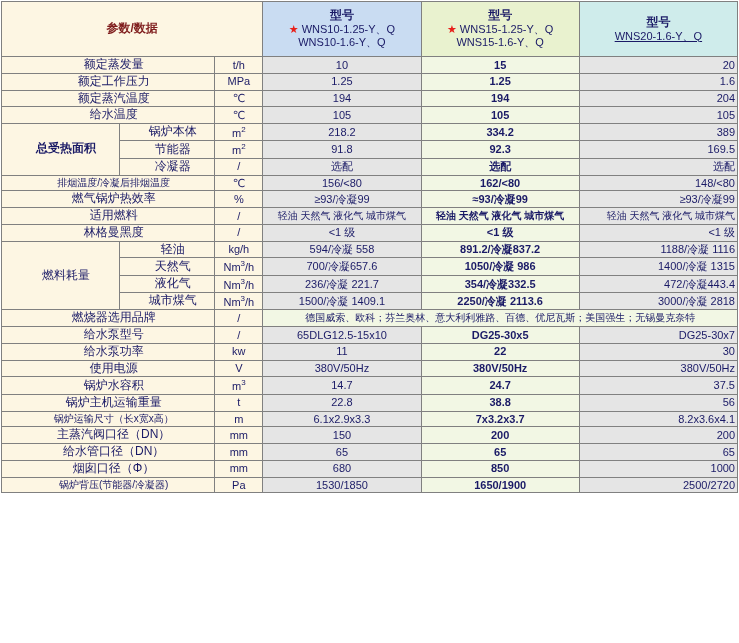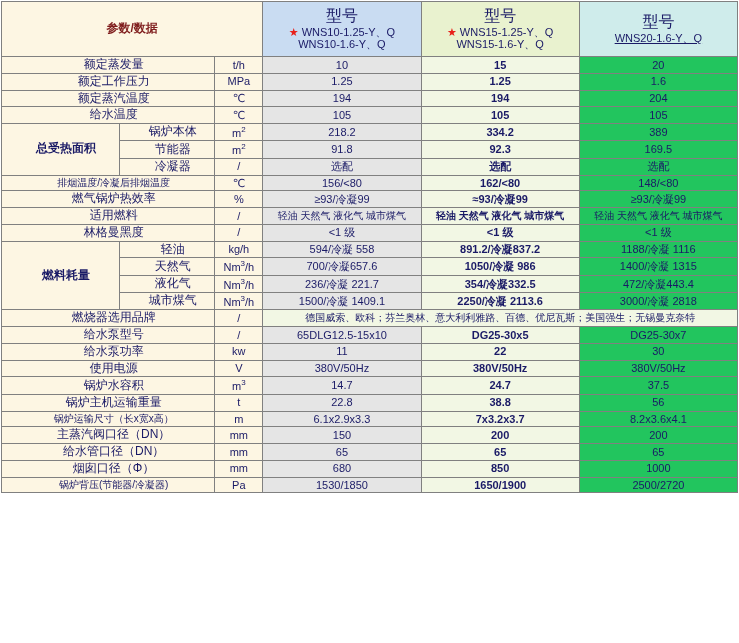--- a/index.html
+++ b/index.html
@@ -22,25 +22,25 @@
   col.c2{width:48px;}
   col.c3{width:158px;}
   col.c4{width:158px;}
   col.c5{width:158px;}
 
   .hdr-label{background:#fdf6e3;font-weight:bold;color:#7f1d1d;font-size:12px;}
   .lbl{background:#fdf6e3;color:#1a1a66;font-size:12px;padding-left:13px;}
   .unit{background:#fdf6e3;color:#1a1a66;font-size:11px;}
   .colA{background:#e5e5e5;}
   .colB{background:#f2f7e4;font-weight:bold;}
-  .colC{background:#22c55e;}
+  .colC{background:#e5e5e5;text-align:right;}
   .hA{background:#c9dcf2;font-weight:bold;}
   .hB{background:#e9f2cf;font-weight:bold;}
   .hC{background:#cfeceb;font-weight:bold;}
-  .hdr-model{font-size:16px;font-weight:normal;color:#1a1a66;}
+  .hdr-model{font-size:12px;font-weight:bold;color:#1a1a66;}
   .star{color:#e8201a;font-size:11px;}
   .sub{font-size:11px;font-weight:normal;}
   .sup{font-size:8px;vertical-align:super;}
   .small{font-size:10px;}
   .wide{background:#f2f7e4;font-size:11px;}
   .nowrap{white-space:nowrap;}
 </style>
 </head>
 <body>
 
@@ -149,21 +149,21 @@
     </tr>
     <tr>
       <td class="lbl" colspan="2">林格曼黑度</td>
       <td class="unit">/</td>
       <td class="colA">&lt;1 级</td>
       <td class="colB">&lt;1 级</td>
       <td class="colC">&lt;1 级</td>
     </tr>
 
     <tr>
-      <td class="lbl" rowspan="4" style="font-weight:bold;">燃料耗量</td>
+      <td class="lbl" rowspan="4" style="font-weight:normal;">燃料耗量</td>
       <td class="lbl">轻油</td>
       <td class="unit">kg/h</td>
       <td class="colA">594/冷凝 558</td>
       <td class="colB">891.2/冷凝837.2</td>
       <td class="colC">1188/冷凝 1116</td>
     </tr>
     <tr>
       <td class="lbl">天然气</td>
       <td class="unit"><span>Nm</span><span class="sup">3</span><span>/h</span></td>
       <td class="colA">700/冷凝657.6</td>

